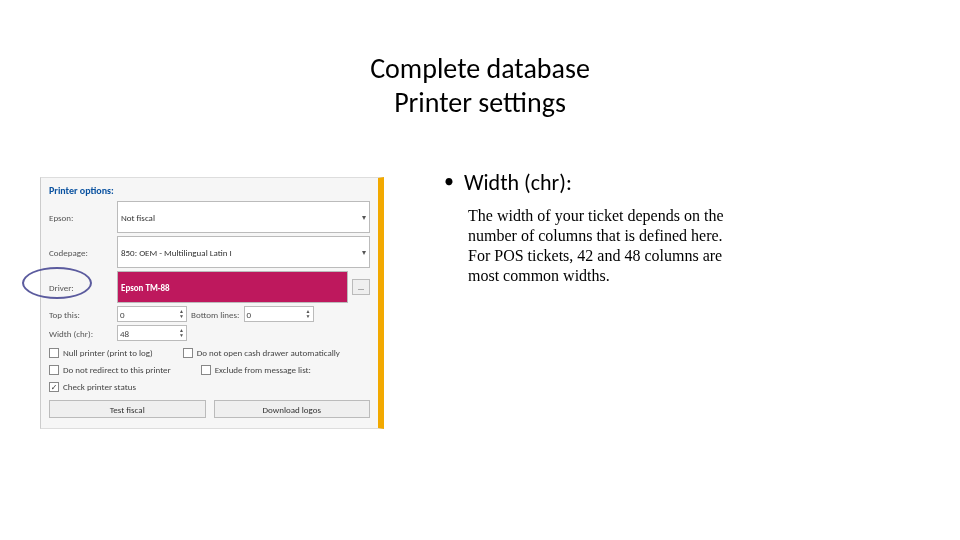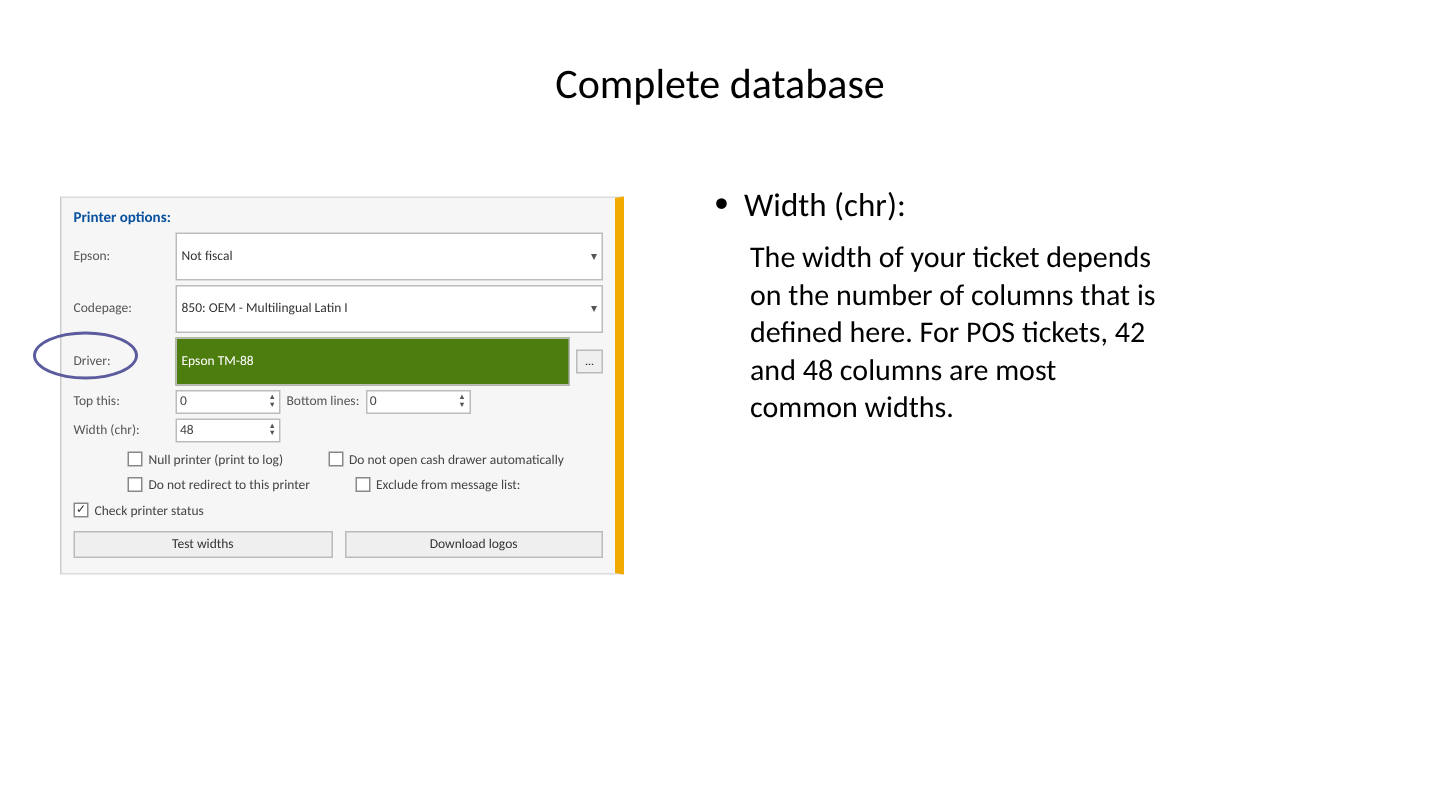--- a/index.html
+++ b/index.html
@@ -9,33 +9,33 @@
     background: #fff;
     font-family: "Segoe UI", Calibri, Arial, sans-serif;
     color: #000;
     position: relative;
   }
   .slide-title {
     text-align: center;
     font-size: 28px;
     font-weight: 400;
     line-height: 1.2;
-    padding-top: 39px;
+    padding-top: 52px;
   }
   .content {
     display: flex;
     flex-direction: row;
     align-items: flex-start;
     padding: 40px 40px 0 40px;
     gap: 60px;
   }
   
   .panel-wrap {
     position: relative;
-    width: 376px;
+    width: 344px;
     flex-shrink: 0;
     padding-top: 18px;
   }
   .panel {
     border-left: 1px solid #ccc;
     border-right: 6px solid #f2a900;
     border-top: 1px solid #ddd;
     border-bottom: 1px solid #ddd;
     background: #f6f6f6;
     font-size: 9px;
@@ -64,22 +64,23 @@
     align-items: center;
     justify-content: space-between;
     background: #fff;
     border: 1px solid #bbb;
     height: 16px;
     padding: 15px 3px;
     font-size: 9px;
     color: #333;
   }
   .select.highlight {
-    background: #4d7c0f;
+    background: #be185d;
     color: #fff;
+    font-weight: bold;
   }
   .chev {
     font-size: 8px;
     color: #555;
   }
   .ellipsis-btn {
     width: 18px;
     height: 16px;
     border: 1px solid #bbb;
     background: #efefef;
@@ -128,21 +129,20 @@
     display: flex;
     align-items: center;
     justify-content: center;
     font-size: 8px;
     color: #333;
   }
   .checkpair {
     display: flex;
     flex-direction: row;
     gap: 30px;
-    margin-left: 36px;
   }
   .btn {
     flex: 1;
     height: 18px;
     border: 1px solid #bbb;
     background: #efefef;
     display: flex;
     align-items: center;
     justify-content: center;
     font-size: 9px;
@@ -174,31 +174,33 @@
     margin-bottom: 10px;
   }
   .bullet-dot {
     font-size: 20px;
     line-height: 24px;
   }
   .bullet-text {
     font-size: 22px;
   }
   .desc {
-    font-size: 20px;
+    font-size: 16px;
     line-height: 1.25;
     max-width: 300px;
     padding-left: 24px;
+    font-family: Liberation Serif, serif;
   }
 </style>
 </head>
 <body>
 
 <h1 class="slide-title">
   <span>Complete database</span><br>
+  <span>Printer settings</span>
 </h1>
 
 <div class="content">
 
   <div class="panel-wrap">
     <div class="panel">
       <div class="section-header">Printer options:</div>
 
       <div class="row">
         <div class="label">Epson:</div>
@@ -269,21 +271,21 @@
         </div>
       </div>
 
       <div class="checkrow">
         <div class="checkbox">✓</div>
         <span>Check printer status</span>
       </div>
 
       <div class="btnrow">
         <div class="btn">
-          <span>Test widths</span>
+          <span>Test fiscal</span>
         </div>
         <div class="btn">
           <span>Download logos</span>
         </div>
       </div>
     </div>
 
     <div class="annot-circle" style="left:-18px; top:108px;"></div>
   </div>
 

